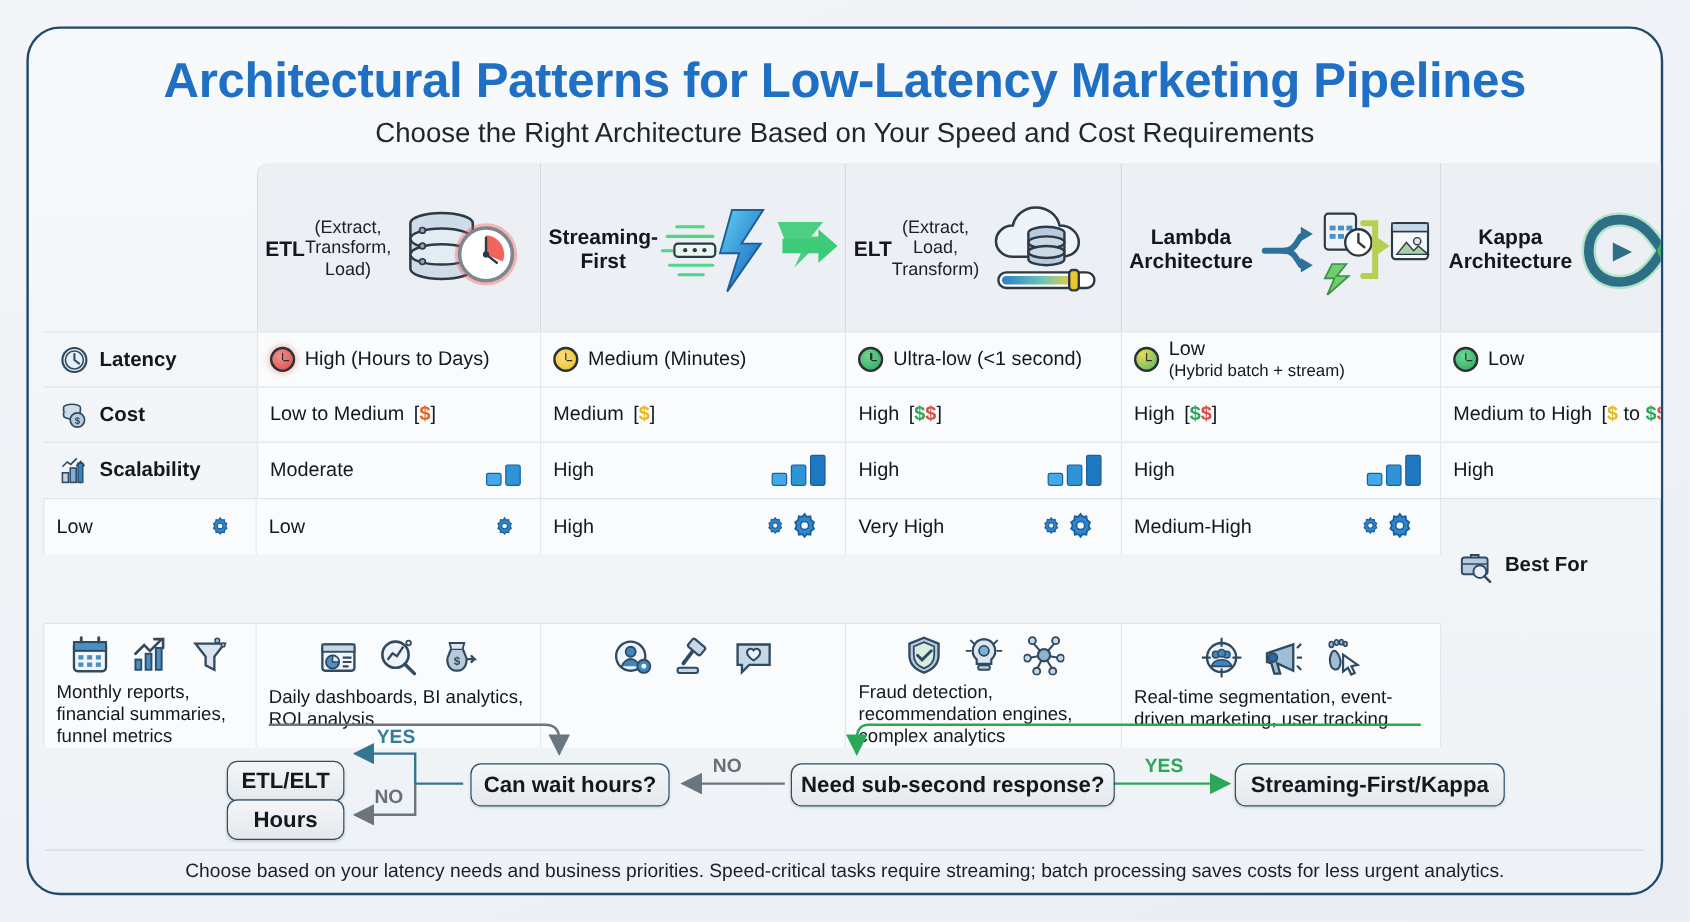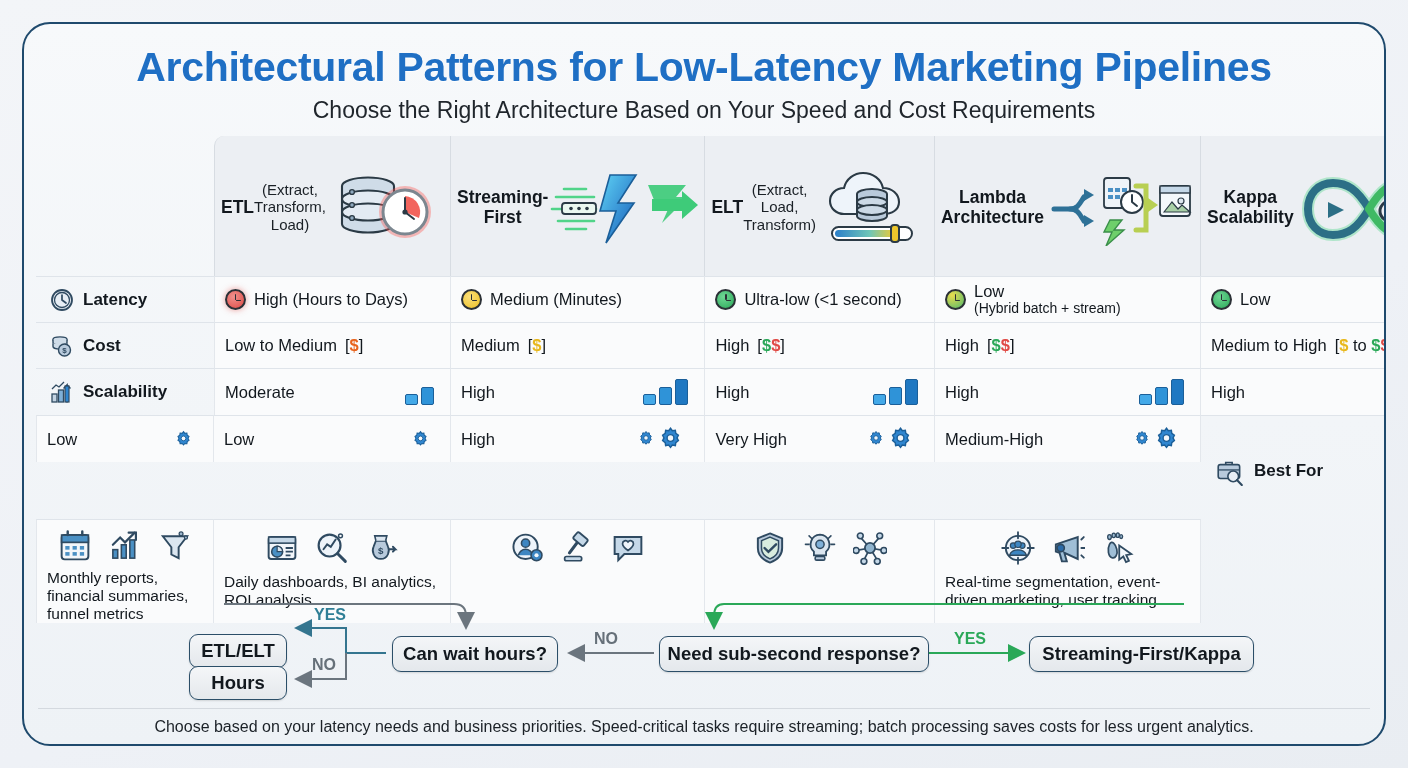--- a/index.html
+++ b/index.html
@@ -279,21 +279,21 @@
           <path d="M104 26l10 7-10 7z" fill="#b8cf52"></path>
           <rect x="116" y="14" width="30" height="30" rx="3" fill="#f4f8fb" stroke="#2b3a45" stroke-width="1.8"></rect>
           <rect x="116" y="14" width="30" height="7" fill="#c5d8e8" stroke="#2b3a45" stroke-width="1.4"></rect>
           <path d="M120 40l8-10 6 7 4-4 8 7z" fill="#a8cfa6" stroke="#2b3a45" stroke-width="1.2"></path>
           <circle cx="137" cy="29" r="3" fill="#dfe8ef" stroke="#2b3a45" stroke-width="1.2"></circle>
         </svg>
       </div>
     </div>
 
     <div class="col-head last">
-      <div class="ch-name">Kappa Scalability</div>
+      <div class="ch-name">Kappa Architecture</div>
       <div class="ch-sub"></div>
       <div class="ch-icon">
         <svg width="150" height="76" viewBox="0 0 150 76">
           <path d="M75 38c-12-20-22-26-36-26C24 12 14 23 14 38s10 26 25 26c14 0 24-6 36-26 12-20 22-26 36-26 15 0 25 11 25 26s-10 26-25 26c-14 0-24-6-36-26z" fill="none" stroke="#3fd47f" stroke-width="12" opacity=".35"></path>
           <path d="M75 38c-12-20-22-26-36-26C24 12 14 23 14 38s10 26 25 26c14 0 24-6 36-26" fill="none" stroke="#2c6f86" stroke-width="8" stroke-linecap="round"></path>
           <path d="M75 38c12-20 22-26 36-26 15 0 25 11 25 26s-10 26-25 26c-14 0-24-6-36-26" fill="none" stroke="#3fb964" stroke-width="8" stroke-linecap="round"></path>
           <path d="M34 31l16 8-16 8z" fill="#2c6f86"></path>
           <g fill="none" stroke="#2b3a45" stroke-width="3" stroke-linecap="round">
             <path d="M102 32a10 10 0 1 0 4 8"></path>
           </g>
@@ -588,20 +588,21 @@
           <g fill="#c5d8e8" stroke="#2f4a61" stroke-width="1.3">
             <circle cx="6" cy="4" r="2.4"></circle>
                 <circle cx="22" cy="4" r="2.4"></circle>
             <circle cx="2.6" cy="16" r="2.4"></circle>
                 <circle cx="25.4" cy="16" r="2.4"></circle>
             <circle cx="9" cy="25" r="2.4"></circle>
                 <circle cx="20" cy="25" r="2.4"></circle>
           </g>
         </svg>
       </div>
+      <div class="bf-text">Fraud detection, recommendation engines, complex analytics</div>
     </div>
 
     <div class="cell r-best bf">
       <div class="bf-icons">
         <svg width="34" height="34" viewBox="0 0 28 28">
           <circle cx="14" cy="14" r="10" fill="#eef4fa" stroke="#2f4a61" stroke-width="1.6"></circle>
           <path d="M14 1v5M14 22v5M1 14h5M22 14h5" stroke="#2f4a61" stroke-width="1.5" stroke-linecap="round"></path>
           <circle cx="10" cy="12" r="2.3" fill="#3d86c2" stroke="#2f4a61" stroke-width="1"></circle>
           <circle cx="17.5" cy="12" r="2.3" fill="#3d86c2" stroke="#2f4a61" stroke-width="1"></circle>
           <circle cx="14" cy="11" r="2.6" fill="#3d86c2" stroke="#2f4a61" stroke-width="1"></circle>

